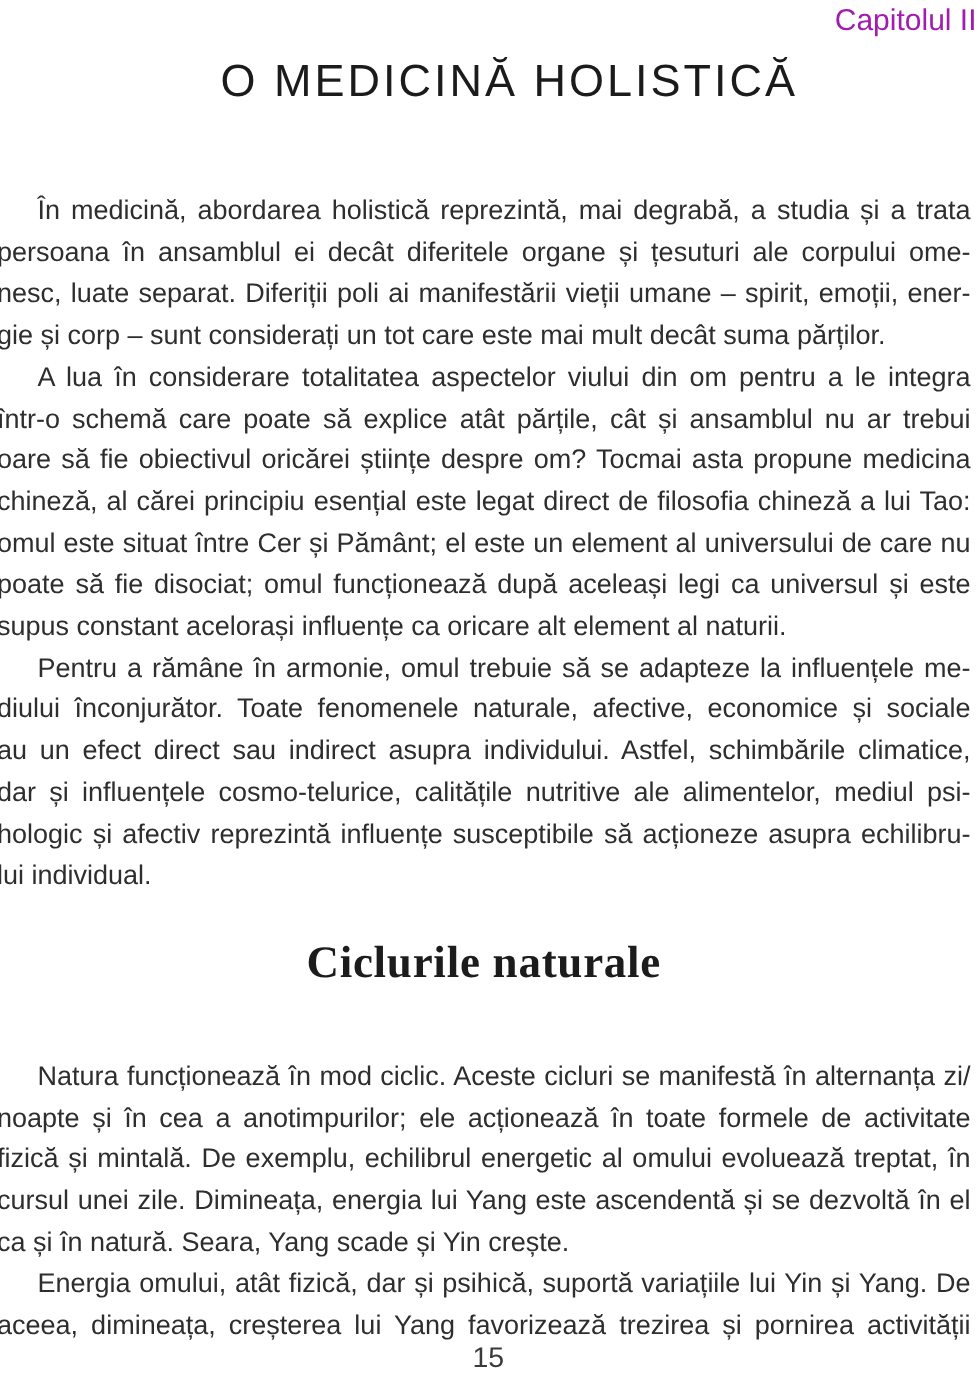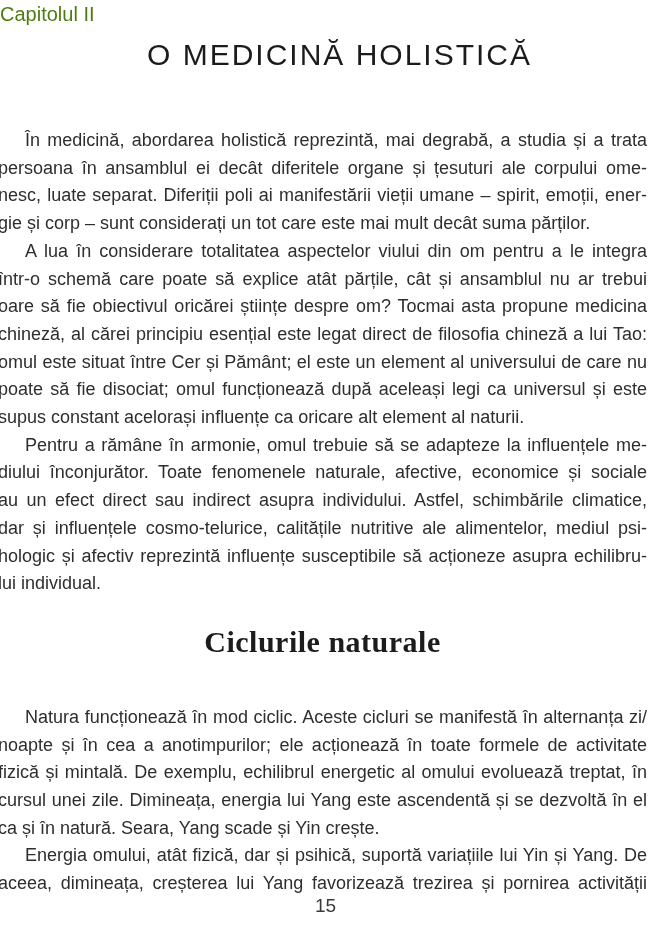--- a/index.html
+++ b/index.html
@@ -14,24 +14,24 @@
     background: #ffffff;
     overflow: hidden;
     font-family: "Liberation Sans", sans-serif;
     color: #2e2e2e;
   }
   .chapter {
     position: absolute;
     top: 1px;
     left: 0;
     right: 0;
-    text-align: left;
+    text-align: right;
     font-size: 20px;
     line-height: 26px;
-    color: #4d7c0f;
+    color: #a21caf;
   }
   .title {
     position: absolute;
     top: 36px;
     left: 0;
     right: 0;
     margin: 0;
     text-align: center;
     font-size: 30px;
     line-height: 38px;

